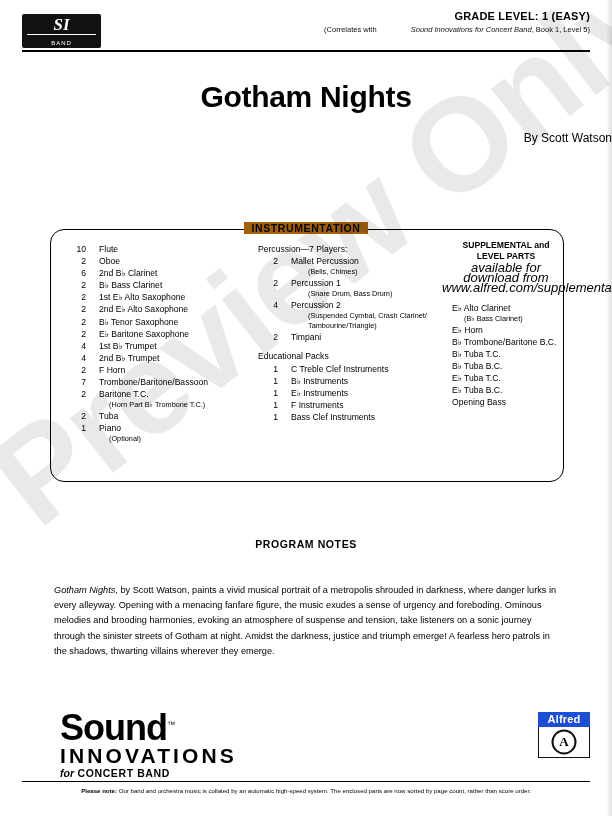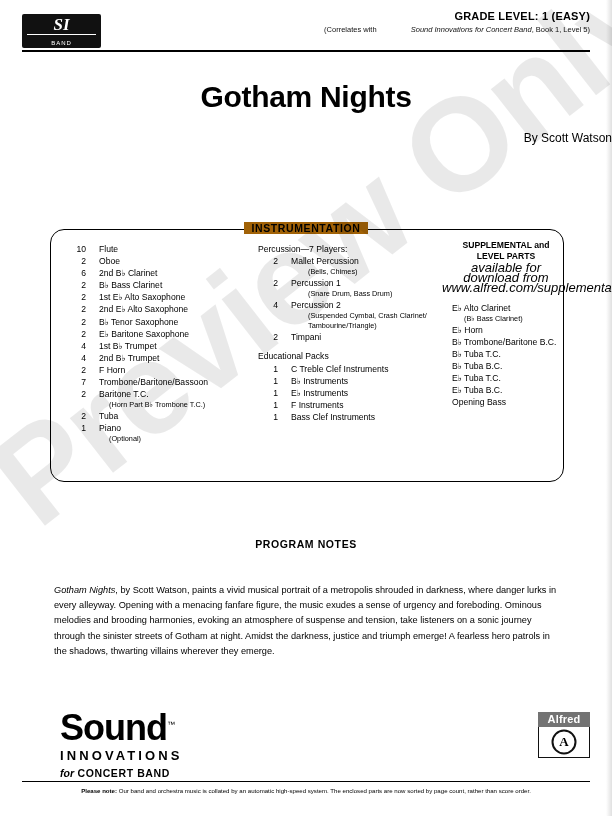--- a/index.html
+++ b/index.html
@@ -262,21 +262,21 @@
     letter-spacing: -1px;
     line-height: 34px;
   }
   .sound-logo .tm {
     font-size: 8px;
     vertical-align: super;
     font-weight: normal;
     letter-spacing: 0;
   }
   .sound-logo .l2 {
-    font-size: 13px;
+    font-size: 21px;
     font-weight: bold;
     letter-spacing: 3.1px;
     line-height: 19px;
     margin-top: 1px;
   }
   .sound-logo .l3 {
     font-size: 10.5px;
     font-weight: bold;
     letter-spacing: 0.6px;
     margin-top: 2px;
@@ -287,21 +287,21 @@
     letter-spacing: 0;
   }
 
   .alfred {
     position: absolute;
     right: 22px;
     top: 712px;
     width: 52px;
   }
   .alfred .a-top {
-    background: #737373;
+    background: #1d4ed8;
     color: #ffffff;
     font-size: 11px;
     font-weight: bold;
     text-align: center;
     padding: 1px 0 2px 0;
     letter-spacing: 0.2px;
   }
   .alfred .a-bot {
     background: #ffffff;
     border: 1.5px solid #111111;

